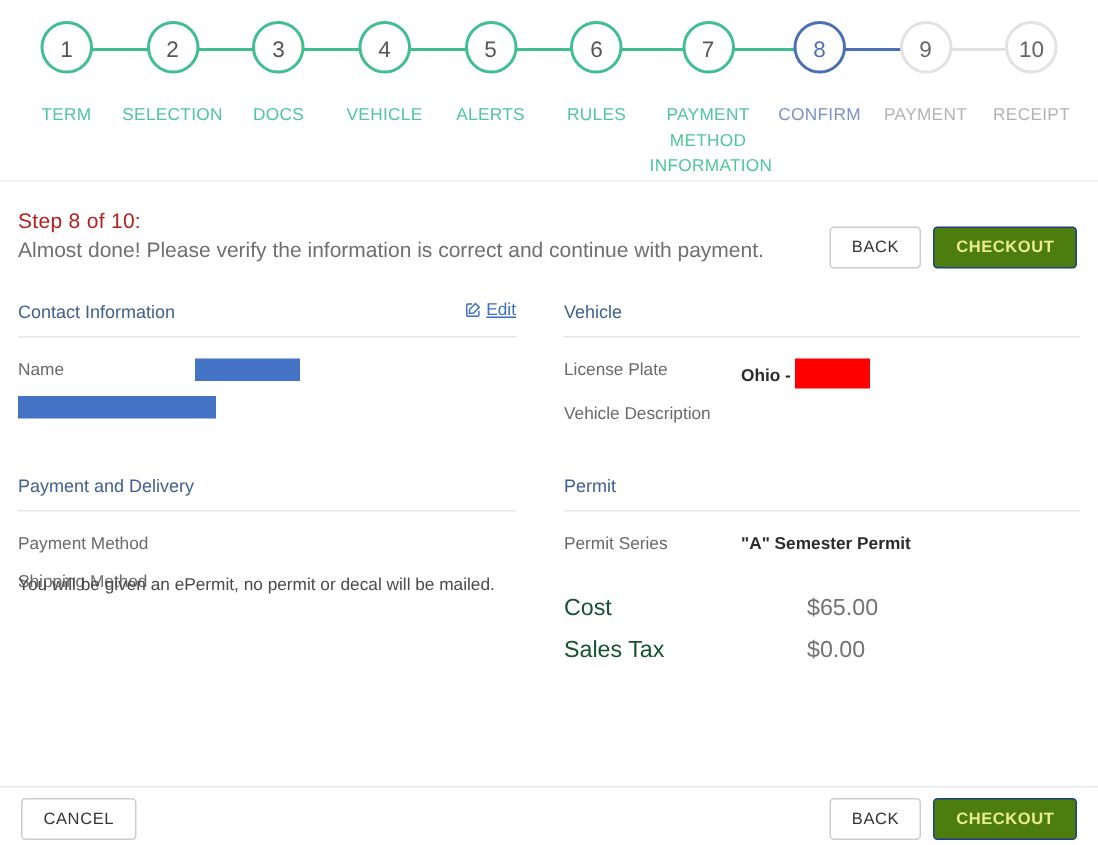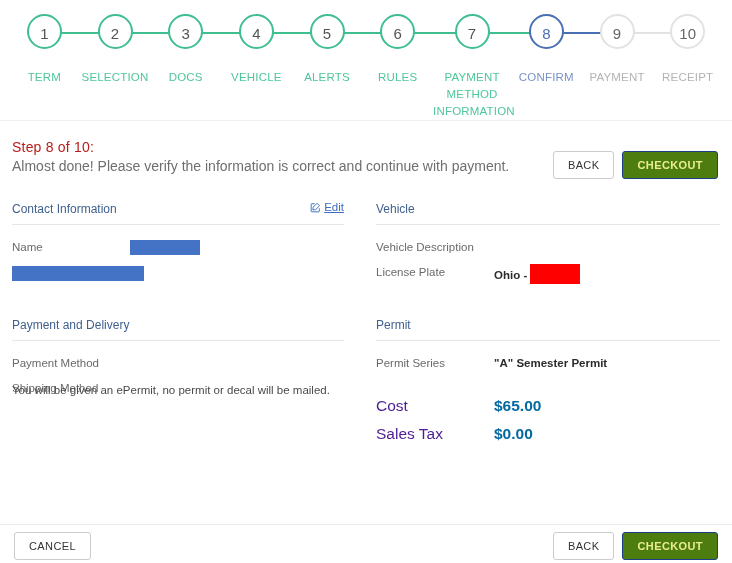--- a/index.html
+++ b/index.html
@@ -218,28 +218,29 @@
     top: 0;
     width: 360px;
     font-size: 11.5px;
     color: #4a4a4a;
     line-height: 17px;
   }
 
   .money-row { margin-bottom: 4px; }
   .money-row .field-label {
     font-size: 15.5px;
-    color: #4c1d95;
+    color: #14532d;
     line-height: 24px;
   }
   .money-row .field-value {
     font-size: 15.5px;
-    font-weight: bold;
-    color: #0369a1;
+    font-weight: normal;
+    color: #737373;
     line-height: 24px;
+    margin-left: 44px;
   }
 
   .block-gap { height: 22px; }
 
   
   .footer {
     position: absolute;
     left: 0;
     right: 0;
     bottom: 0;
@@ -362,30 +363,30 @@
         </div>
       </div>
     </div>
 
     <div class="col col-right">
       <div class="section-head">
         <h2 class="section-title">Vehicle</h2>
       </div>
 
       <div class="field-row">
-        <div class="field-label">Vehicle Description</div>
-        <div class="field-value"></div>
-      </div>
-
-      <div class="field-row">
         <div class="field-label">License Plate</div>
         <div class="field-value strong">
           <span>Ohio -</span>
           <span class="redact redact-red" style="width:50px"></span>
         </div>
+      </div>
+
+      <div class="field-row">
+        <div class="field-label">Vehicle Description</div>
+        <div class="field-value"></div>
       </div>
     </div>
   </div>
 
   <div class="block-gap"></div>
 
   <div class="cols">
 
     <div class="col col-left">
       <div class="section-head">

